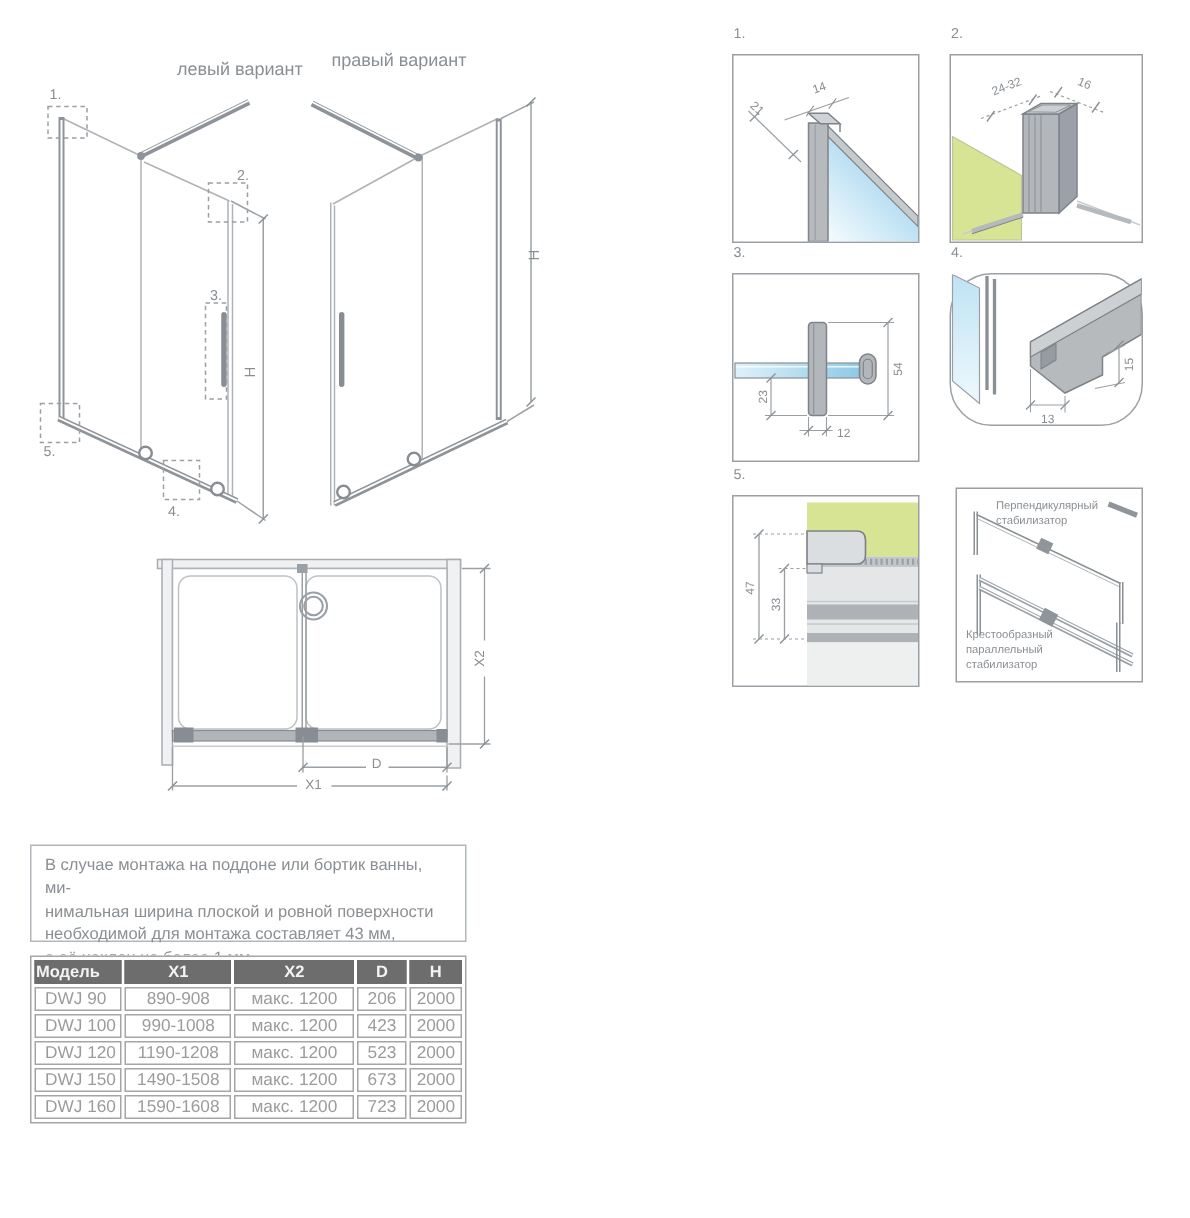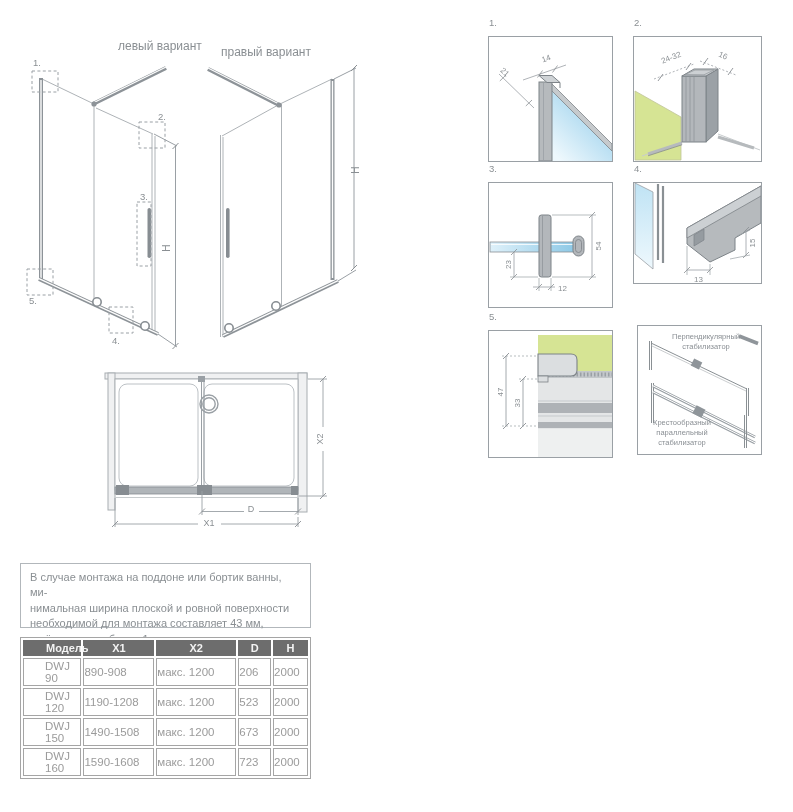--- a/index.html
+++ b/index.html
@@ -6,40 +6,40 @@
   .page{position:relative;width:793px;height:812px;background:#ffffff;overflow:hidden;
         font-family:"Liberation Sans","DejaVu Sans",sans-serif;}
   .lbl{position:absolute;color:#8a8f93;font-size:12px;white-space:nowrap;}
   .num{position:absolute;color:#8a8f93;font-size:9.5px;}
   .abs{position:absolute;}
   .dbox{position:absolute;border:1px solid #9aa0a5;background:#fff;box-sizing:border-box;}
   svg text{fill:#8a8f93;font-family:"Liberation Sans","DejaVu Sans",sans-serif;}
   .dim{font-size:8px;}
   .callout{font-size:9.5px;}
   .hdim{font-size:10px;}
-  .stab{position:absolute;color:#8a8f94;font-size:7.5px;line-height:1.3;text-align:center;white-space:pre-line;}
+  .stab{position:absolute;color:#8a8f94;font-size:7.5px;line-height:1.3;white-space:pre-line;}
   .note{position:absolute;left:20px;top:563px;width:291px;height:65px;box-sizing:border-box;
         border:1px solid #b2b7bb;background:#fff;padding:6px 9px;font-size:11px;line-height:1.4;
         color:#8a8f93;white-space:pre-line;}
   table.spec{position:absolute;left:20px;top:637px;width:291px;border-collapse:separate;
         border-spacing:2px;border:1px solid #a5a5a5;background:#fff;table-layout:fixed;}
   table.spec th{background:#6d6d6d;color:#f3f3f3;font-size:11px;font-weight:bold;height:12px;
         padding:1px 0;text-align:center;border:1px solid #6d6d6d;}
-  table.spec th.first{text-align:left;padding-left:22px;}
-  table.spec td{border:1px solid #a5a5a5;color:#9b9b9b;font-size:11.5px;text-align:left;
+  table.spec th.first{text-align:left;padding-left:0;}
+  table.spec td{border:1px solid #a5a5a5;color:#9b9b9b;font-size:11.5px;text-align:center;
         height:12px;padding:1px 0;}
-  table.spec td.first{text-align:left;padding-left:21px;}
+  table.spec td.first{text-align:left;padding-left:6px;}
 </style>
 </head>
 <body>
 
 <div class="page">
 
   <div class="lbl" style="left:118px;top:39px;">левый вариант</div>
-  <div class="lbl" style="left:221px;top:45px;">правый вариант</div>
+  <div class="lbl" style="left:221px;top:33px;">правый вариант</div>
 
   <svg class="abs" style="left:20px;top:50px;" width="170" height="300" viewBox="0 0 170 300">
     <g stroke="#aeb3b7" fill="none" stroke-width="1">
       <line x1="22" y1="29" x2="74" y2="54"></line>
       <line x1="74" y1="54" x2="74" y2="254"></line>
       <line x1="76" y1="58" x2="133" y2="84"></line>
       <line x1="132" y1="84" x2="132" y2="282"></line>
       <line x1="135" y1="86" x2="135" y2="283"></line>
     </g>
     <g>
@@ -258,21 +258,21 @@
         <line x1="44" y1="104" x2="66" y2="104"></line>
         <line x1="47" y1="107" x2="53" y2="101" stroke="#8a8f93"></line>
         <line x1="59" y1="107" x2="65" y2="101" stroke="#8a8f93"></line>
       </g>
       <text class="dim" transform="rotate(-90 19.5 81.5)" x="19.5" y="84" text-anchor="middle">23</text>
       <text class="dim" transform="rotate(-90 109.5 63)" x="109.5" y="65.5" text-anchor="middle">54</text>
       <text class="dim" x="69" y="108">12</text>
     </svg>
   </div>
 
-  <div class="dbox" style="left:633px;top:182px;width:129px;height:102px;">
+  <div class="dbox" style="left:633px;top:182px;width:129px;height:102px;border-radius:28px;">
     <svg width="127" height="124" viewBox="0 0 127 124">
       <defs>
         <linearGradient id="g4" x1="0" y1="0" x2="0" y2="1">
           <stop offset="0" stop-color="#bfe3f4"></stop>
             <stop offset="1" stop-color="#eef8fd"></stop>
         </linearGradient>
       </defs>
       <polygon points="1,0 19,9 19,86 1,71" fill="url(#g4)" stroke="#9aa0a5" stroke-width="0.8"></polygon>
       <g>
         <line x1="24" y1="1" x2="24" y2="77" stroke="#8a9094" stroke-width="2.2"></line>
@@ -382,20 +382,27 @@
     </thead>
     <tbody>
       <tr>
         <td class="first">DWJ 90</td>
         <td>890-908</td>
         <td>макс. 1200</td>
         <td>206</td>
         <td>2000</td>
       </tr>
       <tr>
+        <td class="first">DWJ 100</td>
+        <td>990-1008</td>
+        <td>макс. 1200</td>
+        <td>423</td>
+        <td>2000</td>
+      </tr>
+      <tr>
         <td class="first">DWJ 120</td>
         <td>1190-1208</td>
         <td>макс. 1200</td>
         <td>523</td>
         <td>2000</td>
       </tr>
       <tr>
         <td class="first">DWJ 150</td>
         <td>1490-1508</td>
         <td>макс. 1200</td>

